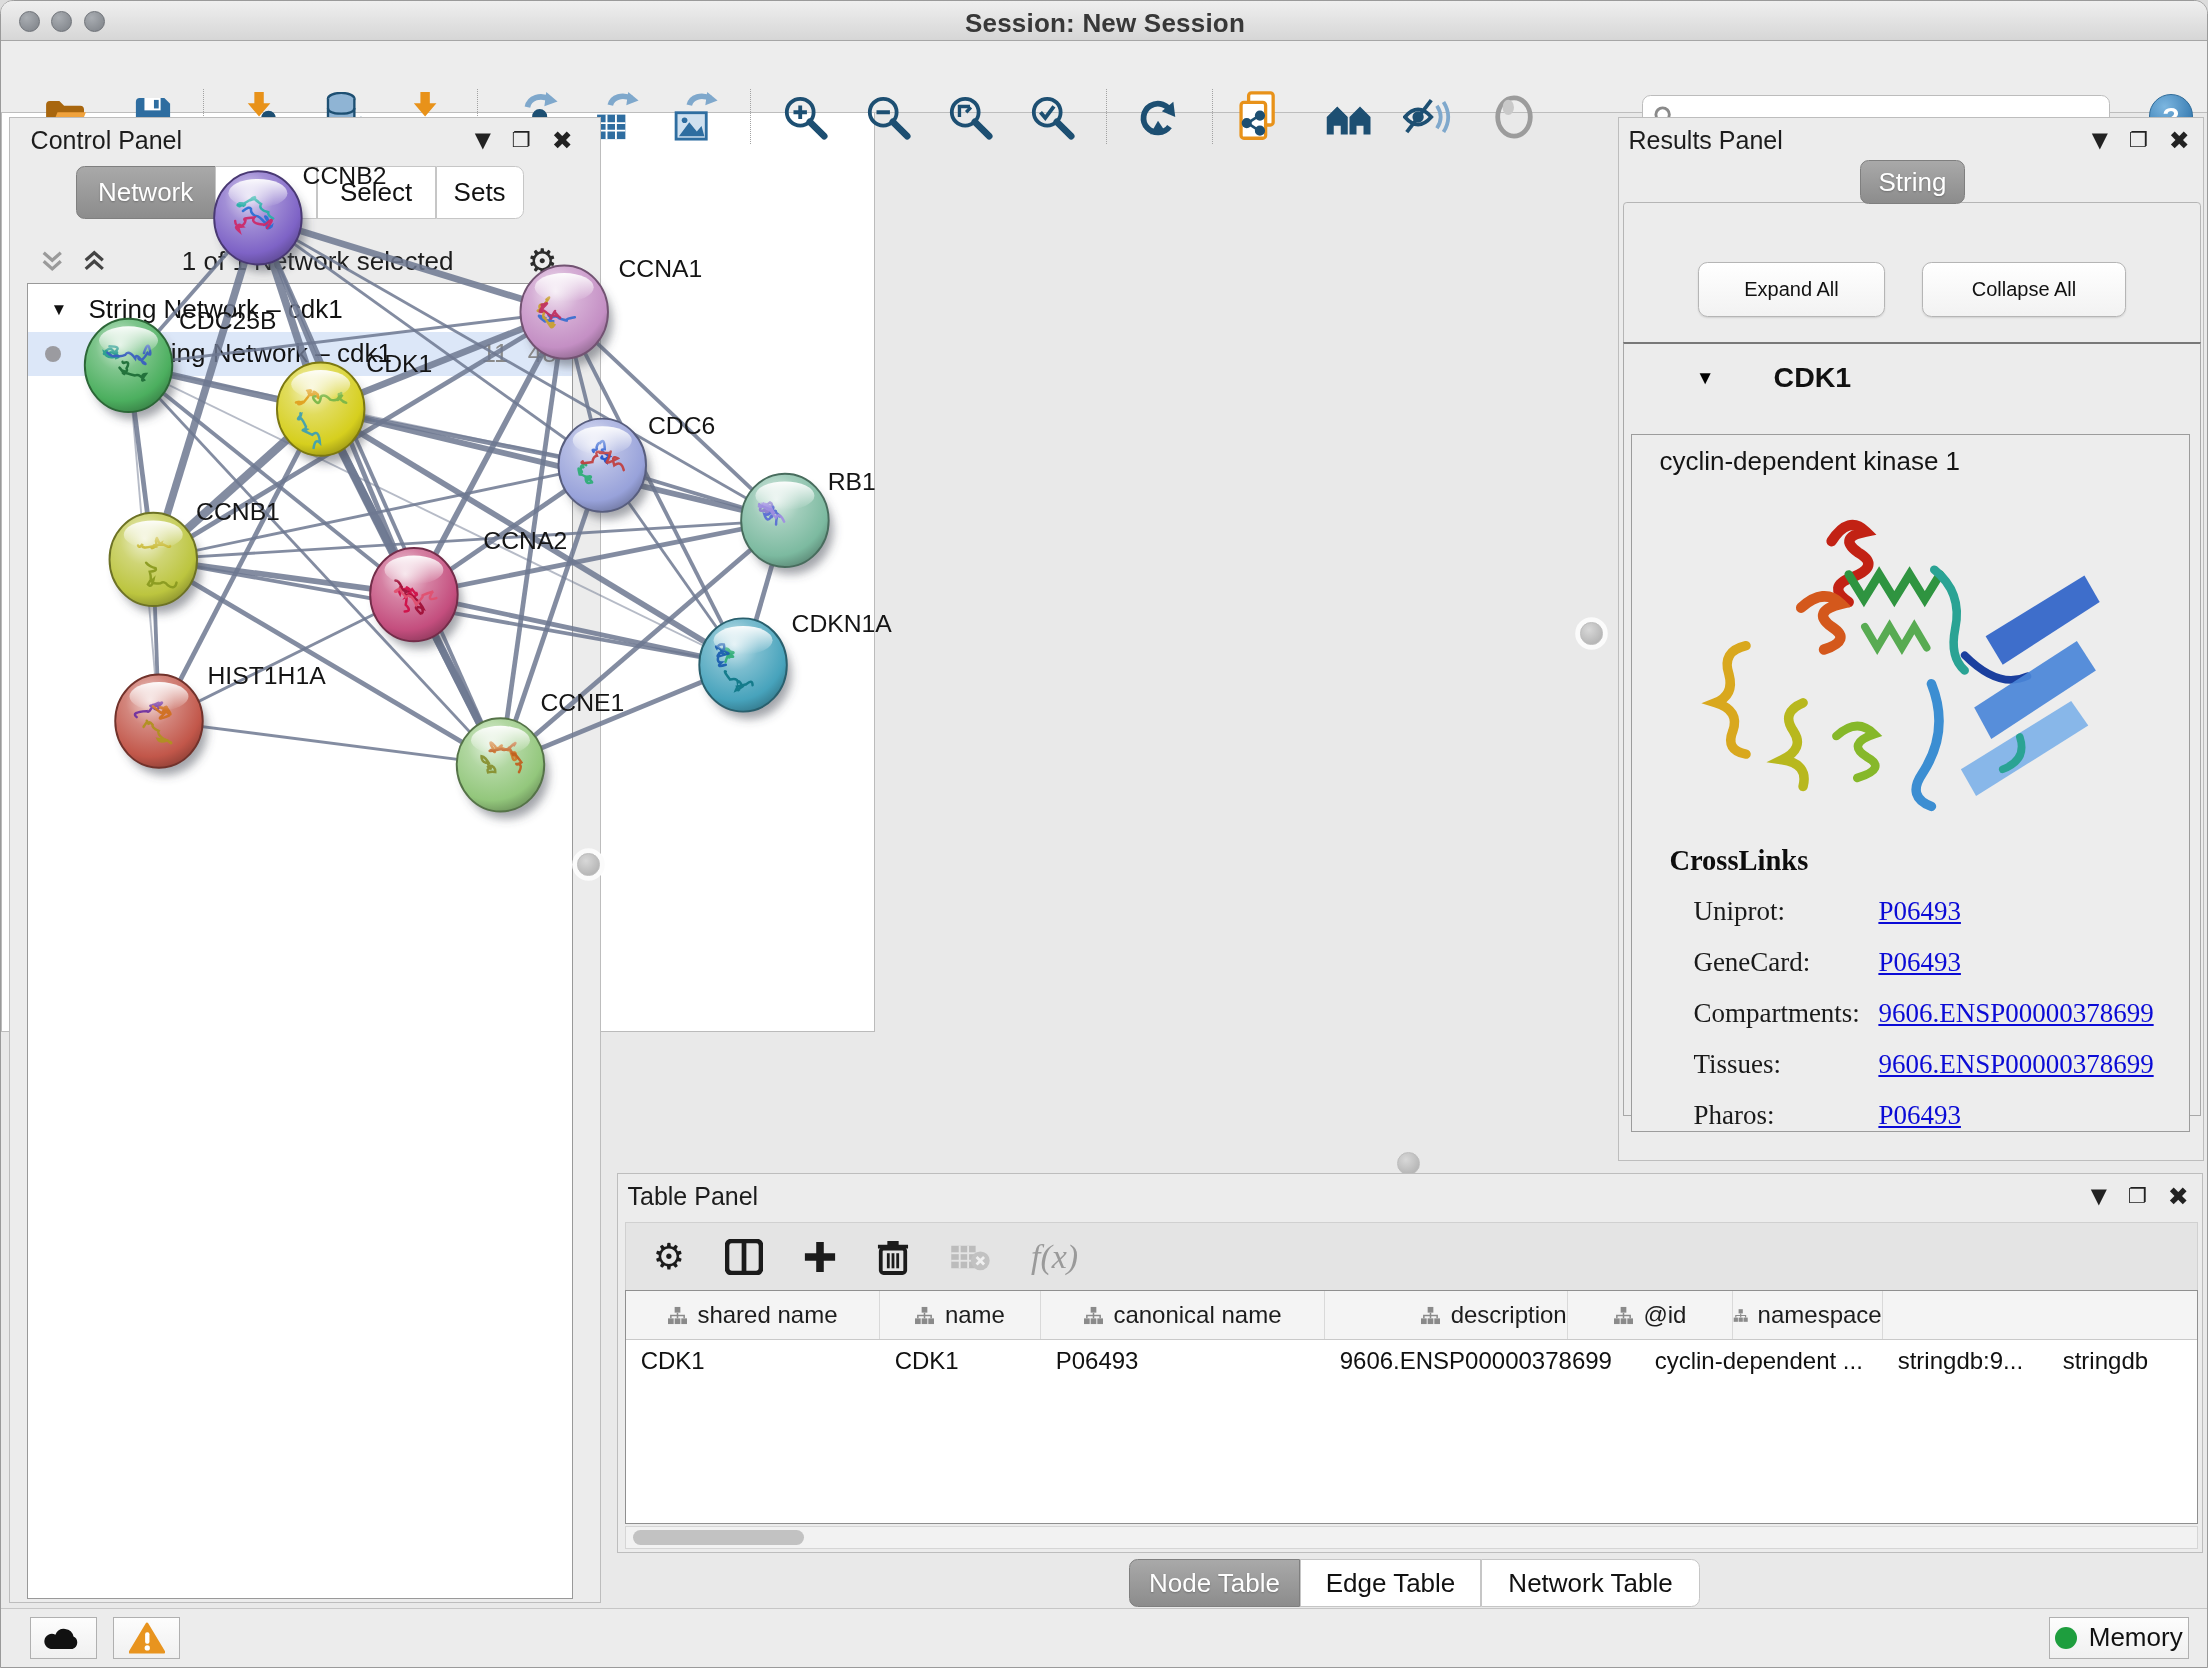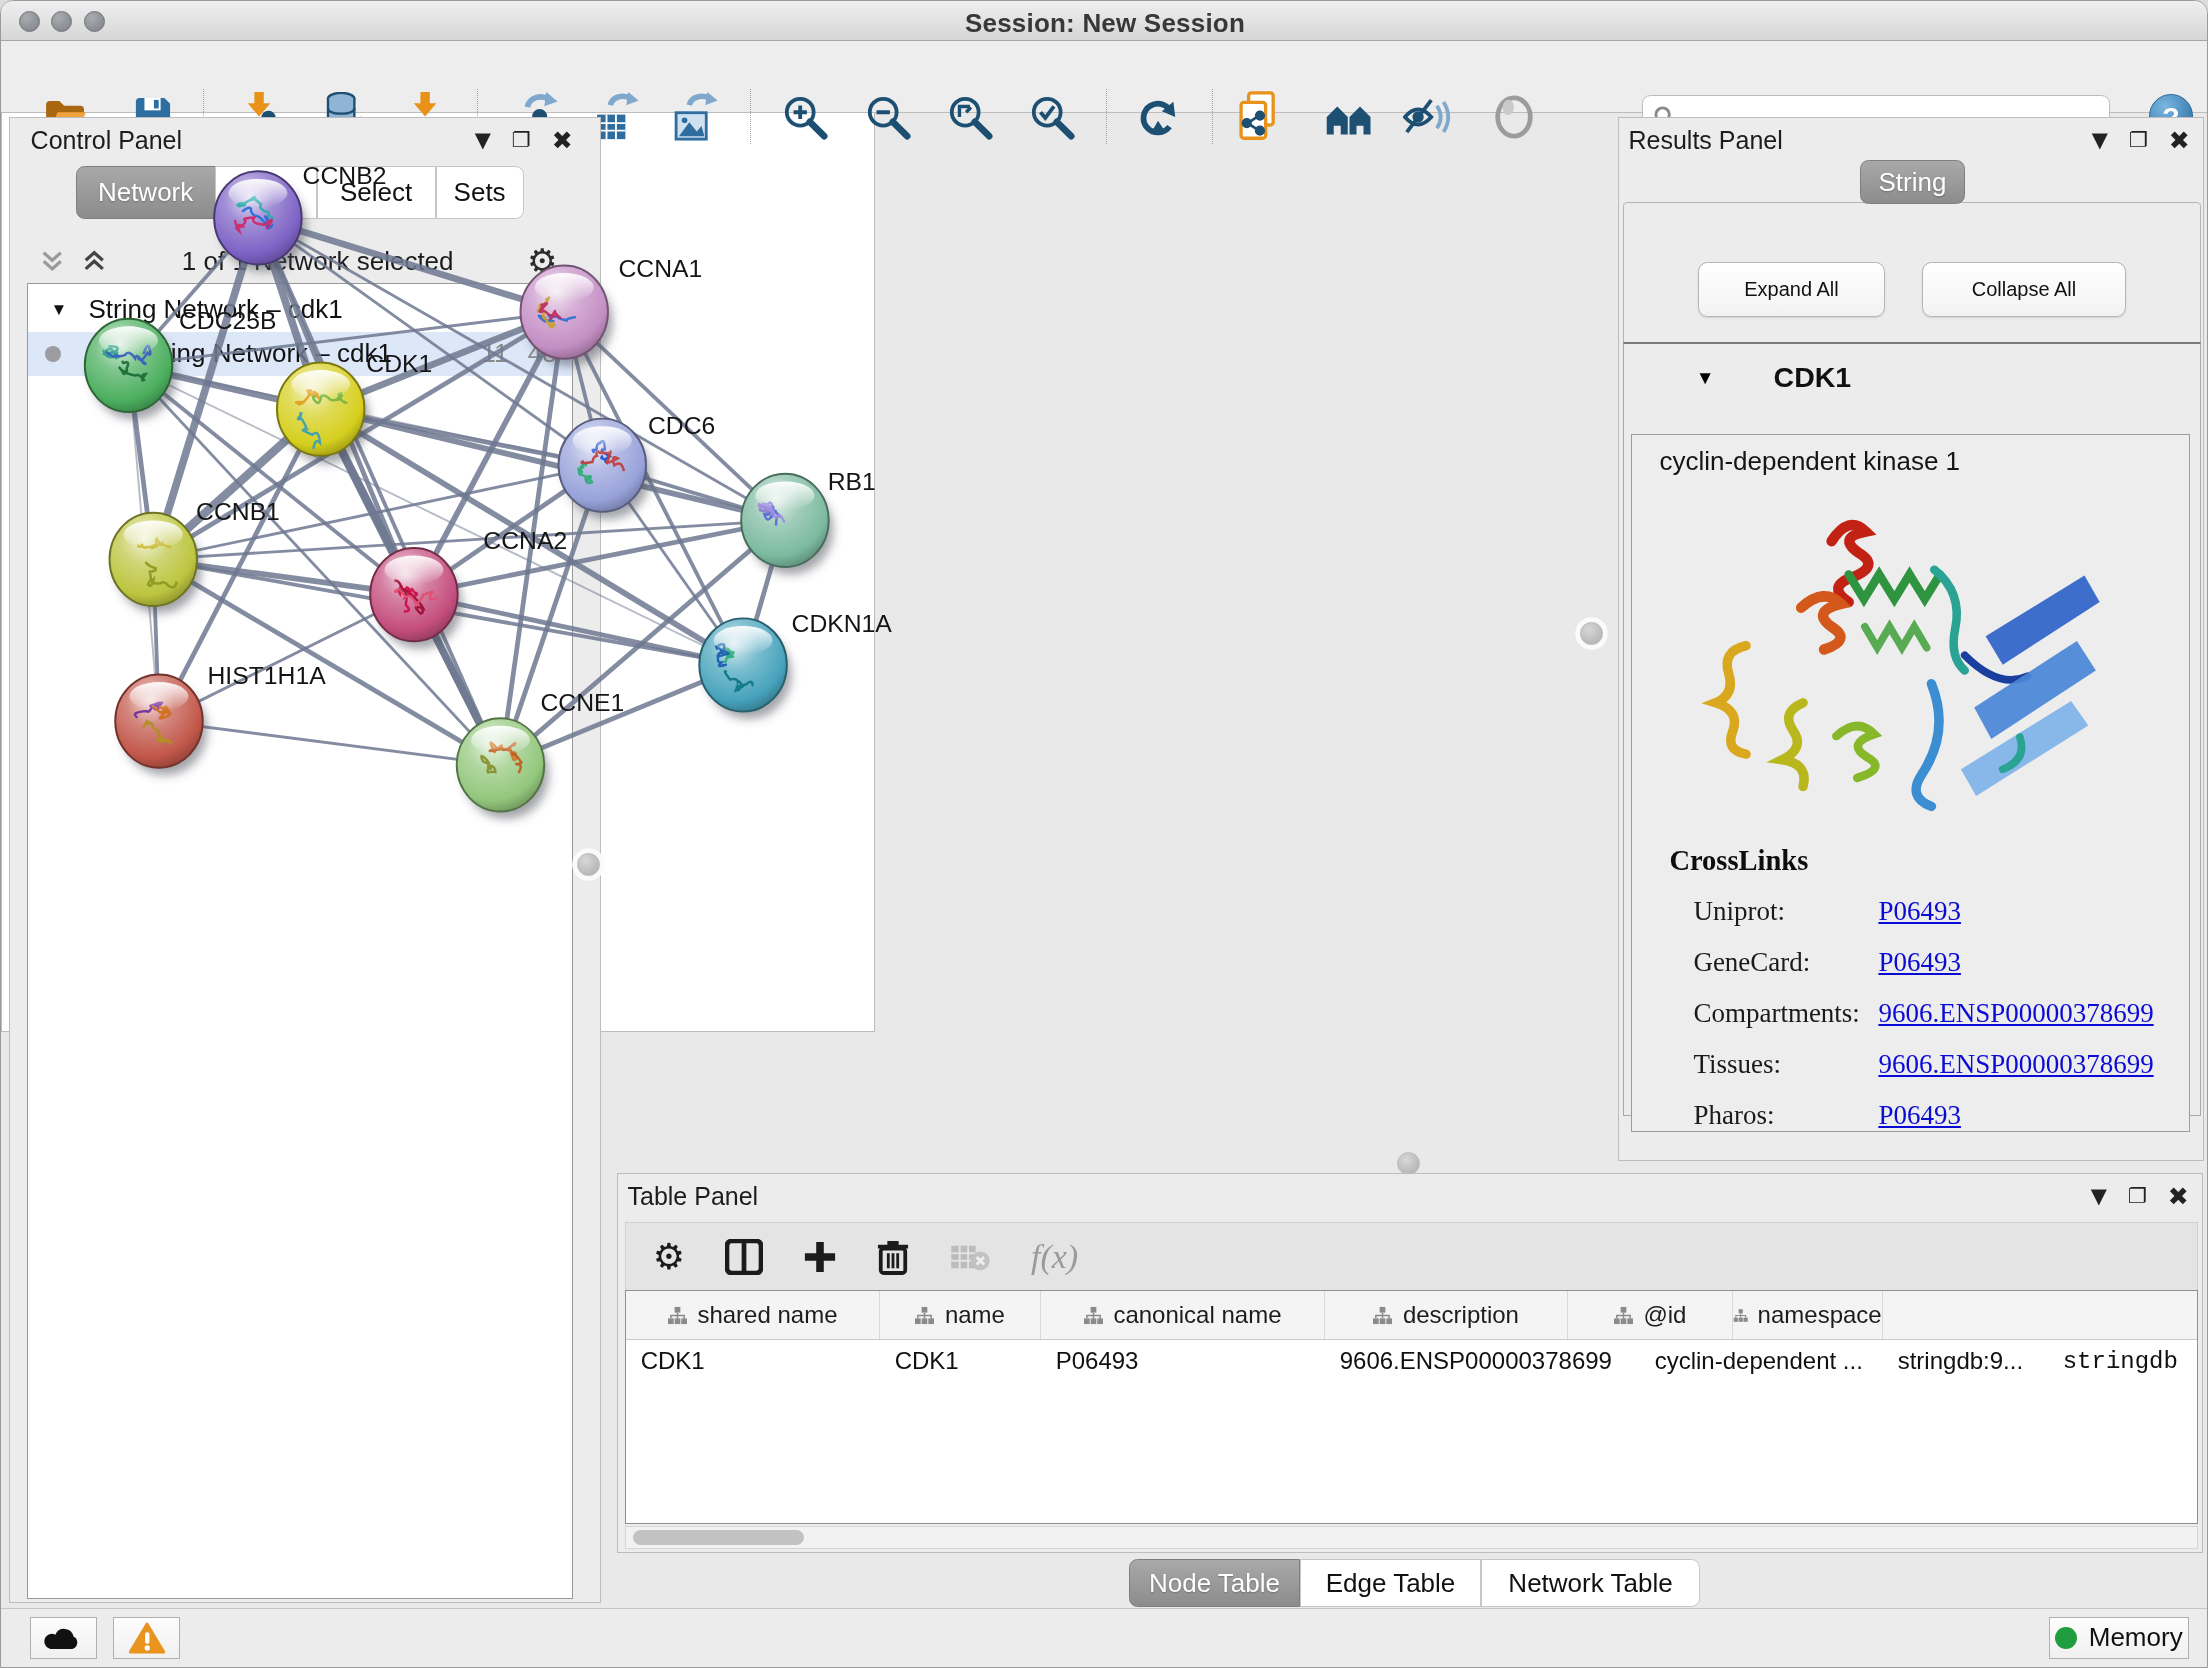--- a/index.html
+++ b/index.html
@@ -885,21 +885,21 @@
                 <rect x="1" y="13" width="6" height="6"></rect>
                 <rect x="8" y="13" width="6" height="6"></rect>
                 <rect x="15" y="13" width="6" height="6"></rect>
               </g>
               <g stroke="#8a8a8a" stroke-width="1.6" fill="none">
                 <path d="M11 7 v3 M4 13 v-3 h14 v3 M11 10 v3"></path>
               </g>
             </svg>
             <span>canonical name</span>
           </div>
-          <div class="th-cell" style="width: 243px;">
+          <div class="th-cell" style="width: 243px; justify-content: flex-end;">
             <svg width="21" height="19" viewBox="0 0 22 20">
               <g fill="#8a8a8a">
                 <rect x="8" y="1" width="6" height="6"></rect>
                 <rect x="1" y="13" width="6" height="6"></rect>
                 <rect x="8" y="13" width="6" height="6"></rect>
                 <rect x="15" y="13" width="6" height="6"></rect>
               </g>
               <g stroke="#8a8a8a" stroke-width="1.6" fill="none">
                 <path d="M11 7 v3 M4 13 v-3 h14 v3 M11 10 v3"></path>
               </g>
@@ -936,21 +936,21 @@
           </div>
         </div>
       <div id="tp-body">
           <div class="tr-row">
             <div class="td-cell" style="width: 254px;">CDK1</div>
             <div class="td-cell" style="width: 161px;">CDK1</div>
             <div class="td-cell" style="width: 284px;">P06493</div>
             <div class="td-cell" style="width: 315px;">9606.ENSP00000378699</div>
             <div class="td-cell" style="width: 243px;">cyclin-dependent ...</div>
             <div class="td-cell" style="width: 165px;">stringdb:9...</div>
-            <div class="td-cell" style="width: 150px; font-family: Liberation Mono, monospace;">stringdb</div>
+            <div class="td-cell" style="width: 150px;">stringdb</div>
           </div>
         </div>
     </div>
     <div id="tp-scroll">
       <div id="tp-thumb"></div>
     </div>
   </div>
 
   <div id="statusbar">
     <div class="sb-btn" style="left:28.5px;width:67px">

